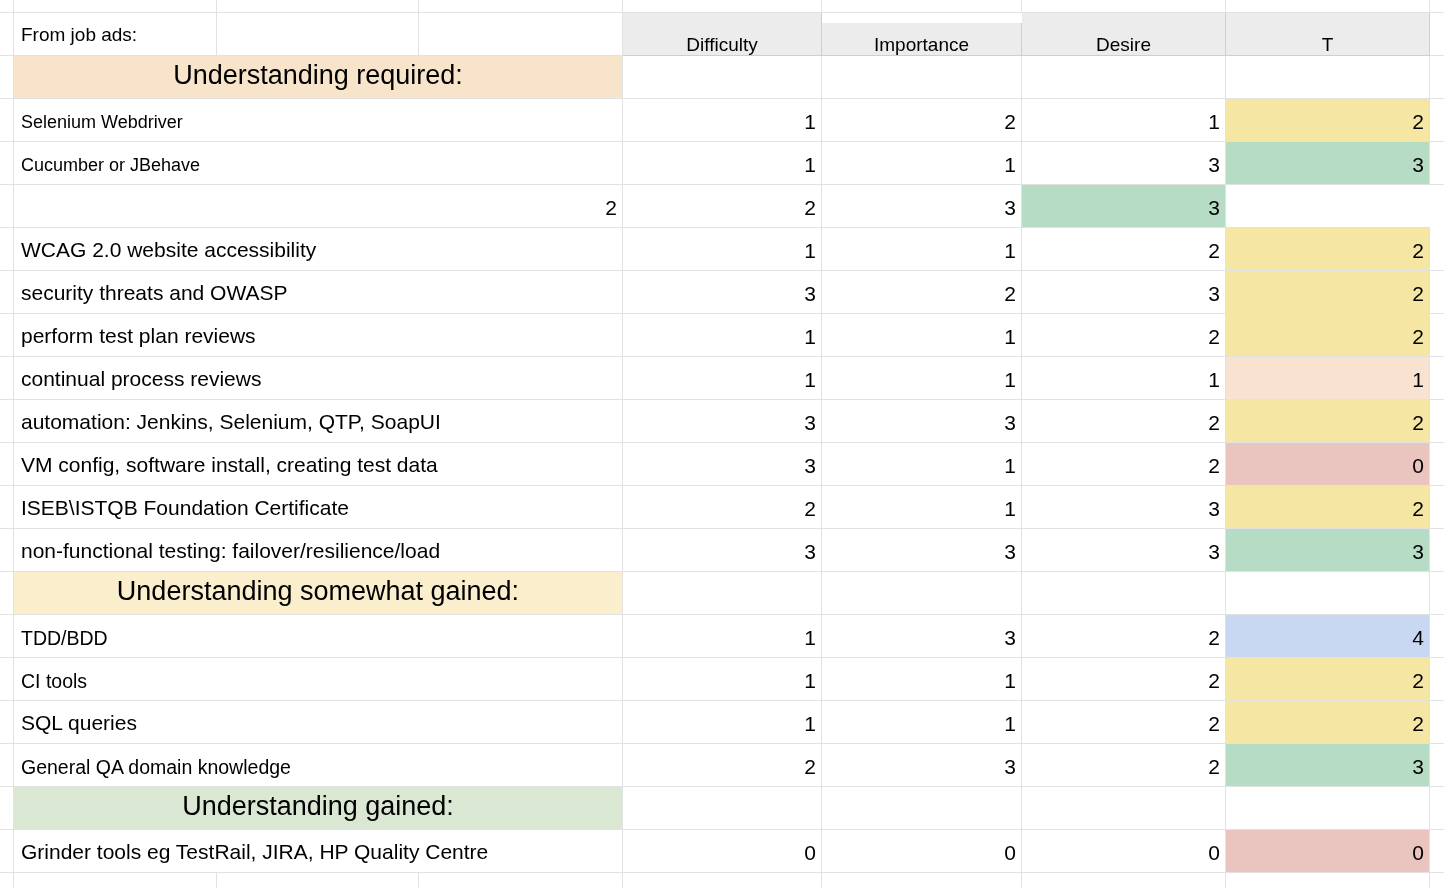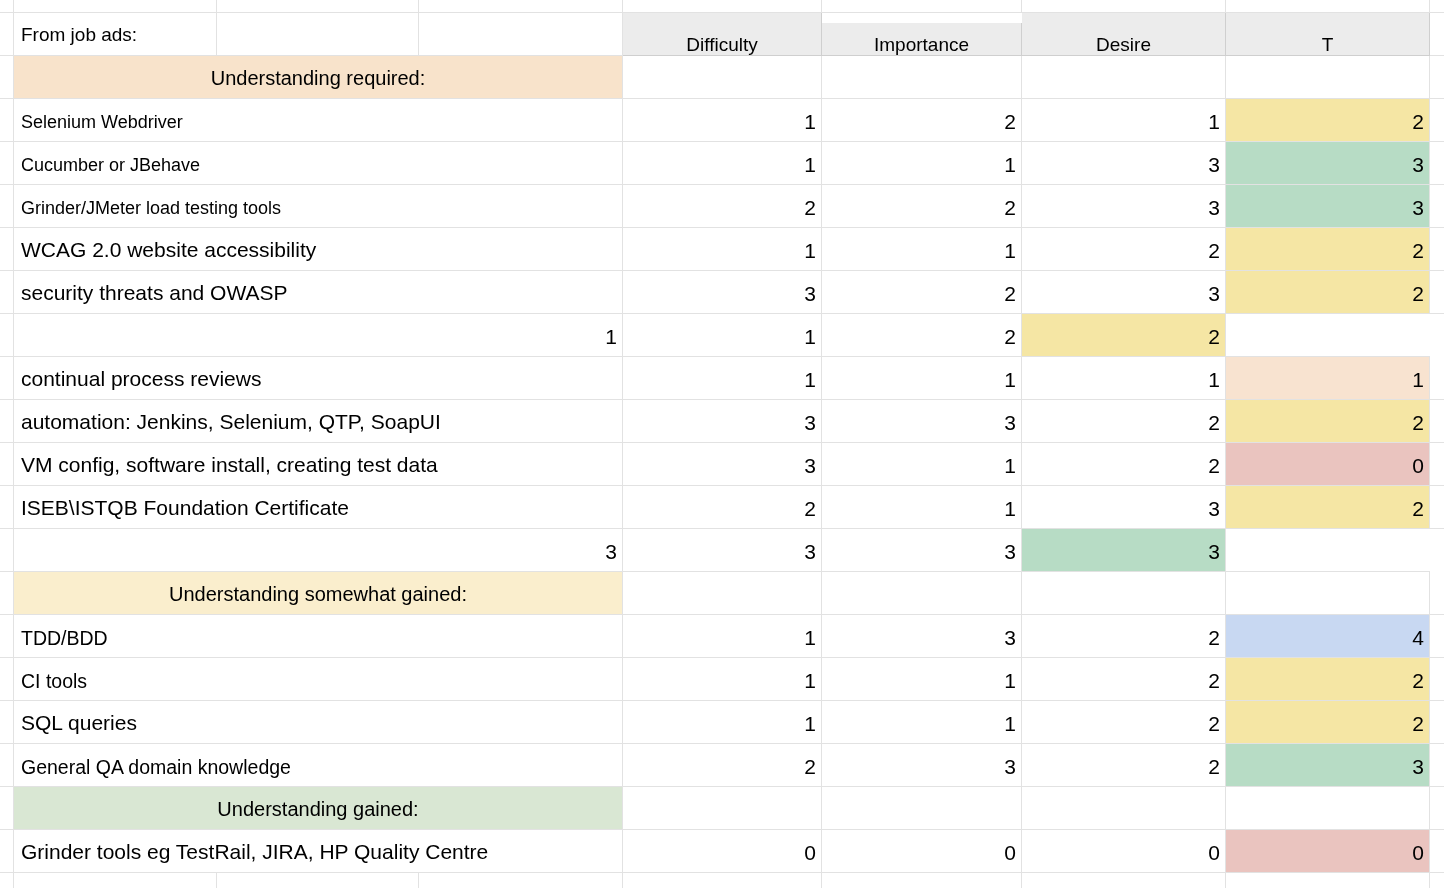--- a/index.html
+++ b/index.html
@@ -30,21 +30,21 @@
   .fs-l{font-size:21px;}
   .num{justify-content:flex-end;font-size:21px;padding:0 5px 8px 0;}
   .hdr{
     background:#ececec;
     justify-content:center;
     font-size:19px;
     border-right-color:var(--hdr-border);
     border-bottom-color:var(--hdr-border);
   }
   .from-ads{font-size:19px;padding:0 0 10px 7px;}
-  .band-label{justify-content:center;font-size:20px;padding-bottom:9px;}
+  .band-label{justify-content:center;font-size:27px;padding-bottom:9px;}
 </style>
 </head>
 <body>
 
 <div id="sheet">
 
   <div class="row cols-full sliver-top">
     <div class="cell"></div>
     <div class="cell"></div>
     <div class="cell"></div>
@@ -91,21 +91,20 @@
         <div class="cell "></div>
         <div class="cell label fs-s">Cucumber or JBehave</div>
         <div class="cell num">1</div>
         <div class="cell num">1</div>
         <div class="cell num">3</div>
         <div class="cell num" style="background: rgb(183, 220, 197);">3</div>
         <div class="cell last"></div>
       </div>
       <div class="row cols-merged">
         <div class="cell "></div>
-        <div class="cell label fs-s">Grinder/JMeter load testing tools</div>
         <div class="cell num">2</div>
         <div class="cell num">2</div>
         <div class="cell num">3</div>
         <div class="cell num" style="background: rgb(183, 220, 197);">3</div>
         <div class="cell last"></div>
       </div>
       <div class="row cols-merged">
         <div class="cell "></div>
         <div class="cell label fs-l">WCAG 2.0 website accessibility</div>
         <div class="cell num">1</div>
@@ -118,20 +117,21 @@
         <div class="cell "></div>
         <div class="cell label fs-l">security threats and OWASP</div>
         <div class="cell num">3</div>
         <div class="cell num">2</div>
         <div class="cell num">3</div>
         <div class="cell num" style="background: rgb(245, 230, 164);">2</div>
         <div class="cell last"></div>
       </div>
       <div class="row cols-merged">
         <div class="cell "></div>
+        <div class="cell label fs-l">perform test plan reviews</div>
         <div class="cell num">1</div>
         <div class="cell num">1</div>
         <div class="cell num">2</div>
         <div class="cell num" style="background: rgb(245, 230, 164);">2</div>
         <div class="cell last"></div>
       </div>
       <div class="row cols-merged">
         <div class="cell "></div>
         <div class="cell label fs-l">continual process reviews</div>
         <div class="cell num">1</div>
@@ -162,20 +162,21 @@
         <div class="cell "></div>
         <div class="cell label fs-l">ISEB\ISTQB Foundation Certificate</div>
         <div class="cell num">2</div>
         <div class="cell num">1</div>
         <div class="cell num">3</div>
         <div class="cell num" style="background: rgb(245, 230, 164);">2</div>
         <div class="cell last"></div>
       </div>
       <div class="row cols-merged">
         <div class="cell "></div>
+        <div class="cell label fs-l">non-functional testing: failover/resilience/load</div>
         <div class="cell num">3</div>
         <div class="cell num">3</div>
         <div class="cell num">3</div>
         <div class="cell num" style="background: rgb(183, 220, 197);">3</div>
         <div class="cell last"></div>
       </div>
       <div class="row cols-merged">
         <div class="cell "></div>
         <div class="cell band-label" style="background: rgb(250, 238, 205);">Understanding somewhat gained:</div>
         <div class="cell num"></div>

